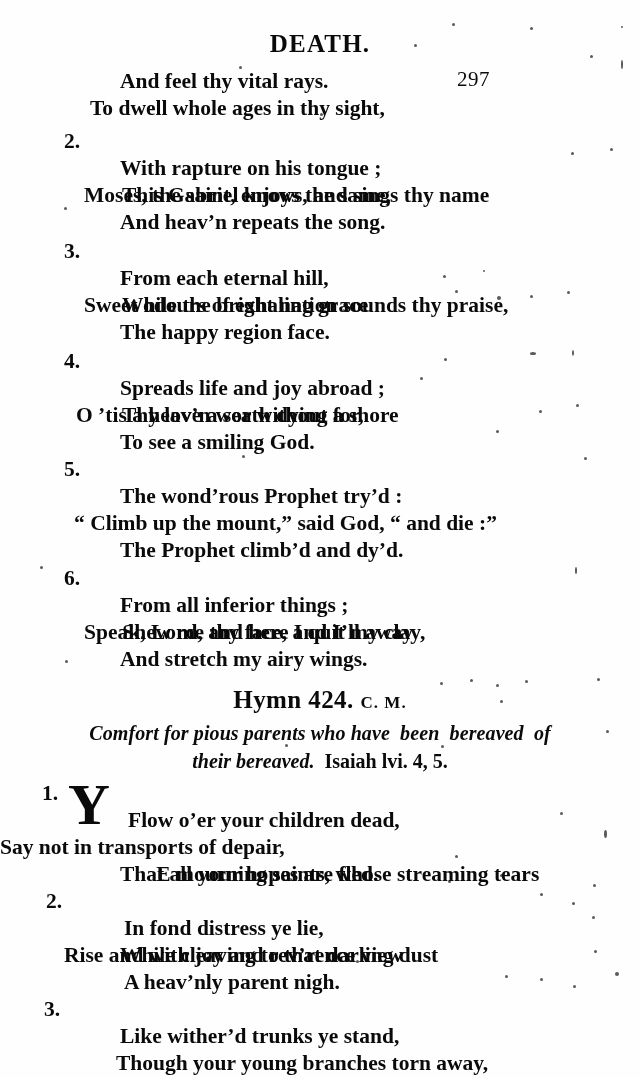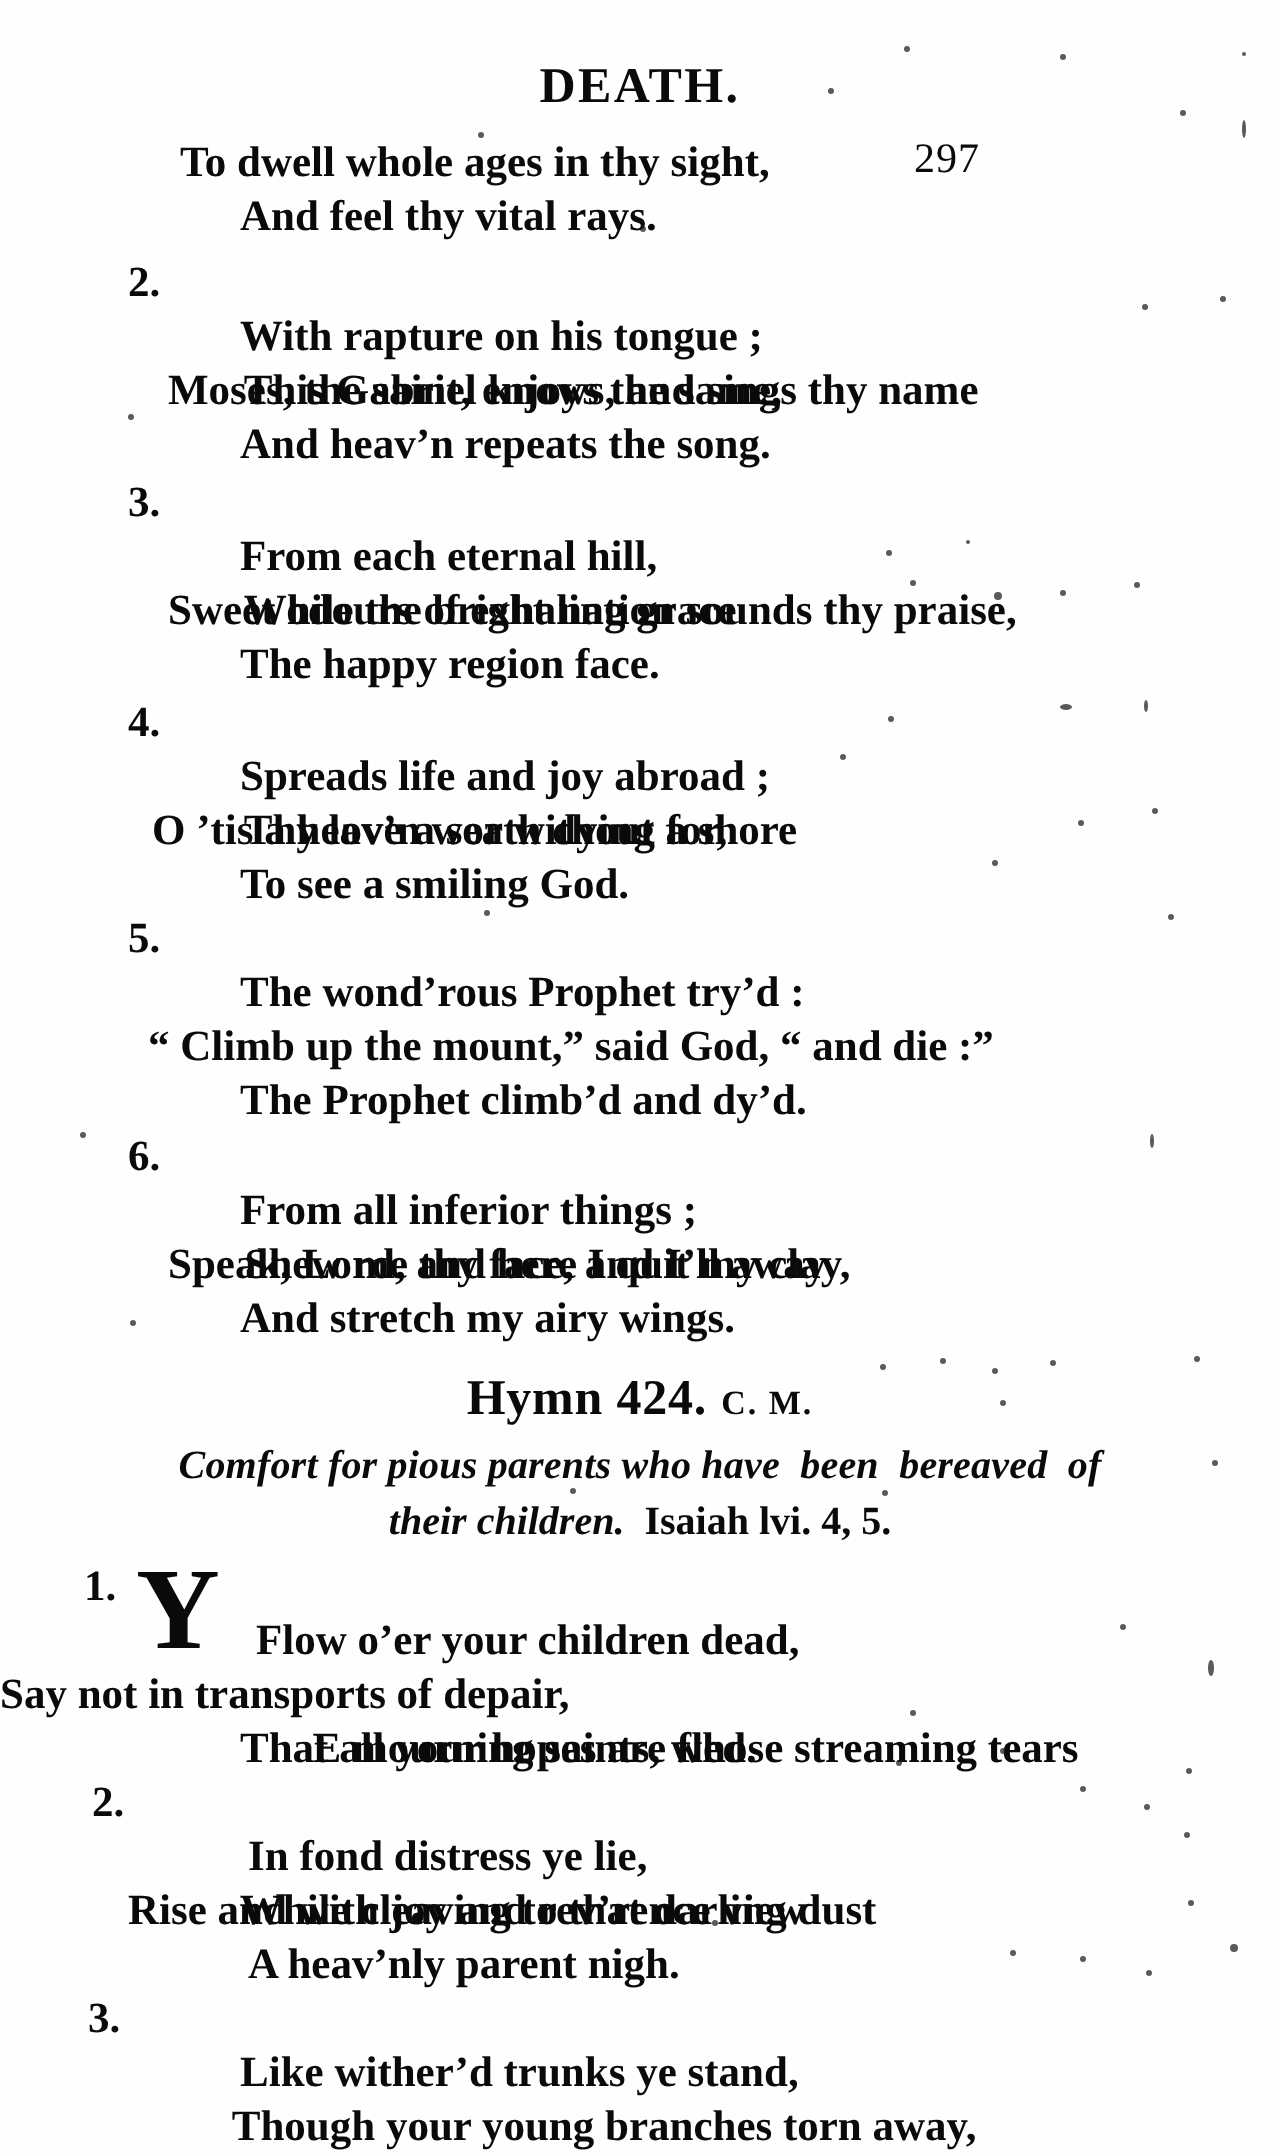--- a/index.html
+++ b/index.html
@@ -146,22 +146,22 @@
 <body>
 
 <div class="page">
 
   <div class="running-head">
     <div class="head-title">DEATH.</div>
     <div class="head-folio">297</div>
   </div>
 
   <div class="verse" style="top:68px;">
+    <div class="vline ind-b">And feel thy vital rays.</div>
     <div class="vline ind-a">To dwell whole ages in thy sight,</div>
-    <div class="vline ind-b">And feel thy vital rays.</div>
   </div>
 
   <div class="verse" style="top:128px;">
     <div class="vline ind-a">
       <span class="vnum">2.</span>
       <span>This Gabriel knows, and sings thy name</span>
     </div>
     <div class="vline ind-b">With rapture on his tongue ;</div>
     <div class="vline ind-c">Moses, the saint, enjoys the same,</div>
     <div class="vline ind-b">And heav’n repeats the song.</div>
@@ -210,21 +210,21 @@
     <div>
       <span class="hymn-title">Hymn 424.</span><span class="hymn-meter">C. M.</span>
     </div>
   </div>
 
   <div class="hymn-head" style="top:722px;">
     <span class="hymn-sub">Comfort for pious parents who have  been  bereaved  of</span>
   </div>
 
   <div class="hymn-head" style="top:750px;">
-    <span class="hymn-sub-2">their children.</span><span class="scripture">Isaiah lvi. 4, 5.</span>
+    <span class="hymn-sub-2">their bereaved.</span><span class="scripture">Isaiah lvi. 4, 5.</span>
   </div>
 
   <div class="dropcap-block" style="top:780px;">
     <div class="vline" style="padding-left:124px;">
       <span class="vnum" style="left:42px;">1.</span>
       <span class="dropcap">Y</span>
       <span>E mourning saints, whose streaming tears</span>
     </div>
     <div class="vline" style="padding-left:128px;">Flow o’er your children dead,</div>
     <div class="vline" style="">Say not in transports of depair,</div>

